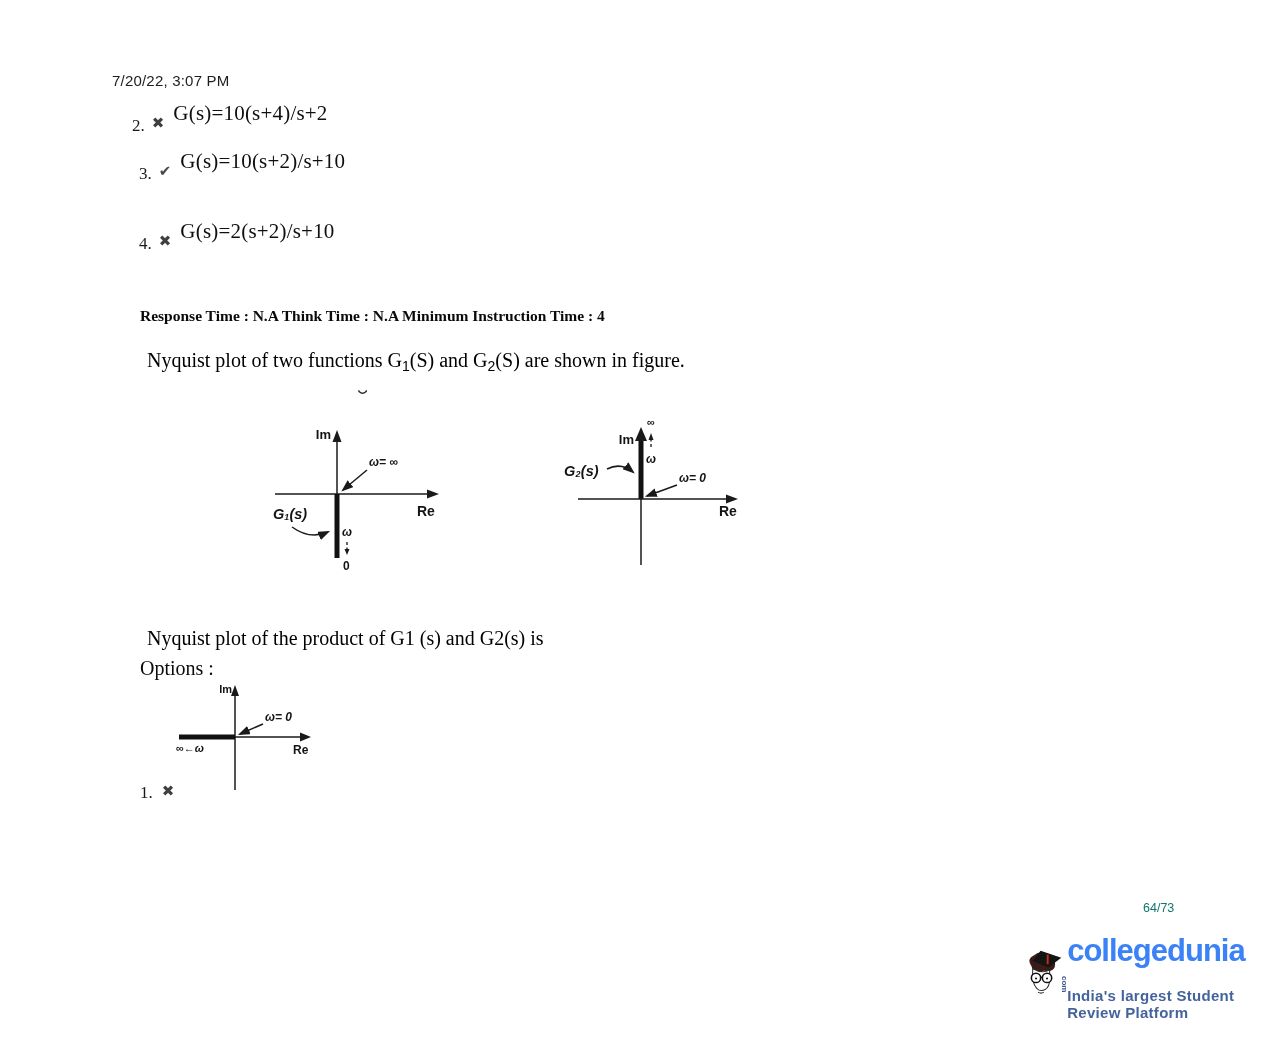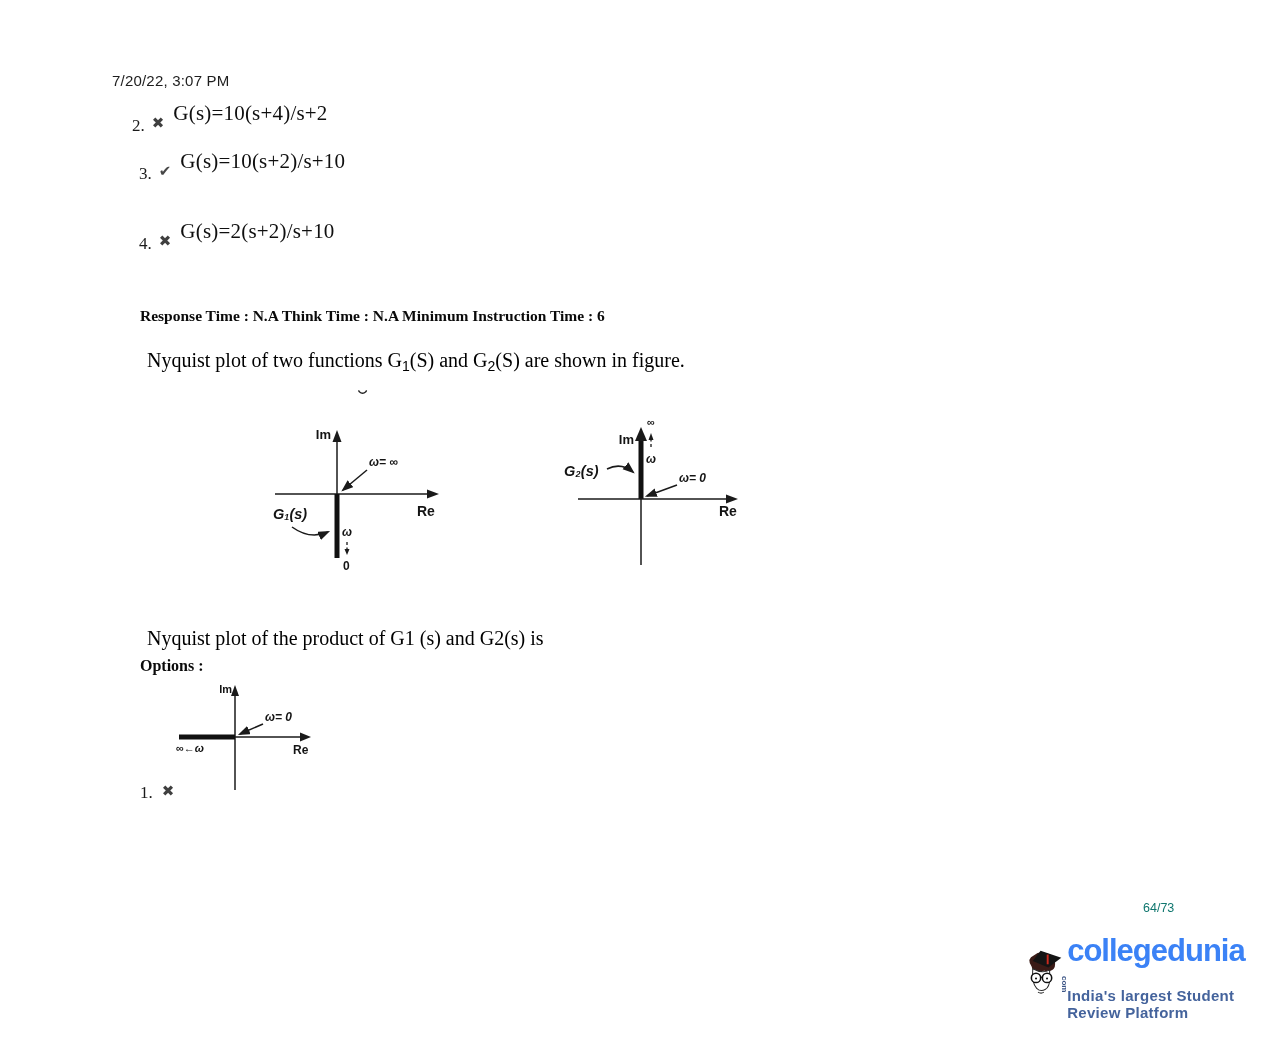--- a/index.html
+++ b/index.html
@@ -30,21 +30,21 @@
 
   
   .meta { font-weight:bold; font-size:15.5px; line-height:19.5px; color:#0a0a0a; }
 
   
   .qtext { font-size:20px; color:#000000; }
   .qtext sub {
     font-family:"Liberation Sans", sans-serif;
     font-size:14px; vertical-align:-4px; line-height:0;
   }
-  .options-label { font-weight:bold; font-size:16px; color:#0a0a0a; }
+  .options-label { font-weight:normal; font-size:20px; color:#0a0a0a; }
 
   .stray { font-size:15px; font-weight:bold; color:#222; }
 
   
   svg text {
     font-family:"Liberation Sans", sans-serif;
     fill:#141414;
   }
   .ax-label { font-weight:bold; font-size:13px; }
   .ax-label-lg { font-weight:bold; font-size:14px; }
@@ -90,21 +90,21 @@
   <span class="opt-num">2.</span><span class="opt-mark">✖</span><span class="opt-formula">G(s)=10(s+4)/s+2</span>
 </div>
 <div class="abs opt-row" style="left:139px; top:149px;">
   <span class="opt-num">3.</span><span class="opt-mark correct">✔</span><span class="opt-formula">G(s)=10(s+2)/s+10</span>
 </div>
 <div class="abs opt-row" style="left:139px; top:219px;">
   <span class="opt-num">4.</span><span class="opt-mark">✖</span><span class="opt-formula">G(s)=2(s+2)/s+10</span>
 </div>
 
 <div class="abs meta" style="left:140px; top:306px; width:960px;">
-  <div>Response Time : N.A Think Time : N.A Minimum Instruction Time : 6</div>
+  <div>Response Time : N.A Think Time : N.A Minimum Instruction Time : 4</div>
 </div>
 
 <div class="abs qtext" style="left:147px; top:349px;">
   <span>Nyquist plot of two functions  G</span><sub>1</sub><span>(S) and G</span><sub>2</sub><span>(S) are shown in figure.</span>
 </div>
 
 <div class="abs stray" style="left:358px; top:374px;">‿</div>
 
 <svg class="abs" style="left:265px; top:418px;" width="180" height="162" viewBox="0 0 180 162">
   <defs>

